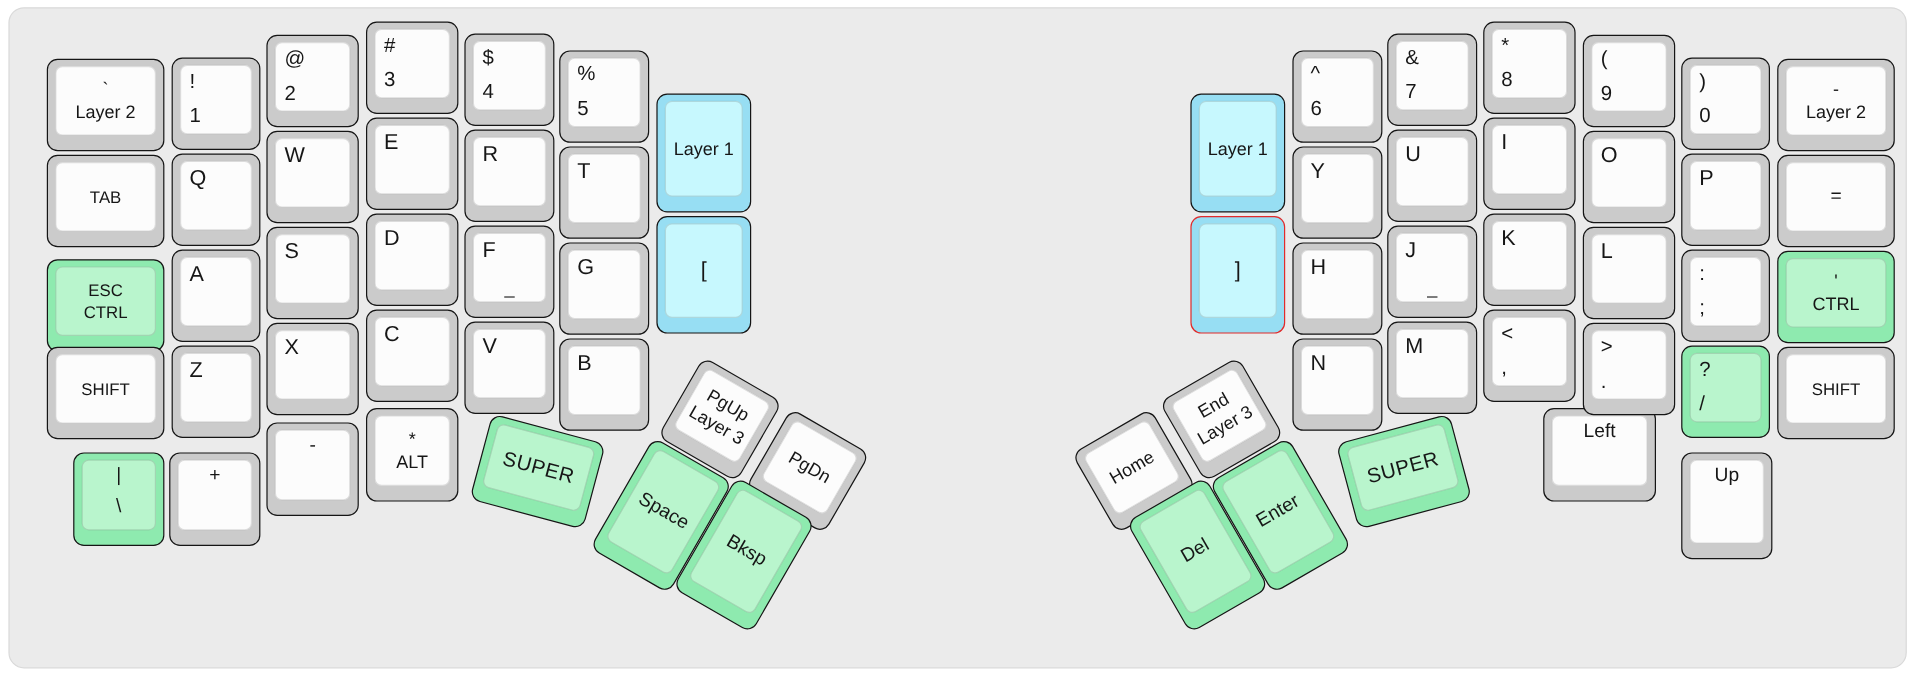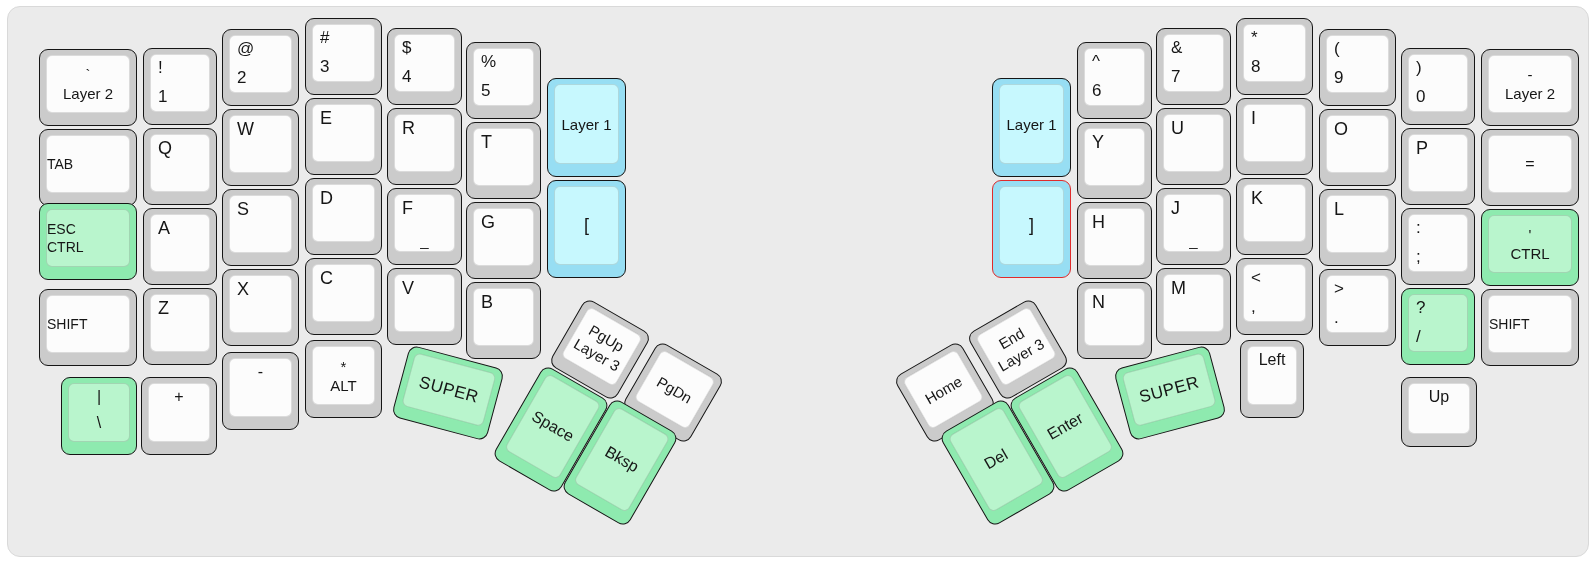--- a/index.html
+++ b/index.html
@@ -25,21 +25,21 @@
   
   .c-white{background:#cbcbcb}.c-white .cap{background:#fcfcfc}
   .c-green{background:#8eeaaf}.c-green .cap{background:#b9f5cd}
   .c-blue{background:#97def3}.c-blue .cap{background:#c7f8fe}
   .bc-red{border-color:#e02b2b;border-width:1.5px}
   
   .line{white-space:nowrap;}
   .v-L .cap{align-items:flex-start;justify-content:flex-start;padding:3px 0 0 7px;font-size:18px;}
   .v-S .cap{align-items:flex-start;justify-content:flex-start;padding:3px 0 0 7px;font-size:17px;gap:10px;}
   .v-S .line{line-height:19px;}
-  .v-C14 .cap{align-items:flex-start;justify-content:center;font-size:14px;gap:2px;}
+  .v-C14 .cap{align-items:center;justify-content:center;font-size:14px;gap:2px;}
   .v-C15 .cap{align-items:center;justify-content:center;font-size:15px;gap:2px;}
   .v-C16 .cap{align-items:center;justify-content:center;font-size:16px;}
   .v-C17 .cap{align-items:center;justify-content:center;font-size:17px;letter-spacing:.5px;}
   .v-C18 .cap{align-items:center;justify-content:center;font-size:18px;}
   .v-T16 .cap{align-items:center;justify-content:flex-start;padding-top:4px;font-size:16px;gap:8px;}
   .v-T16 .line{line-height:18px;}
   .sub{position:absolute;left:0;right:0;bottom:2px;text-align:center;font-size:15px;}
 </style>
 </head>
 <body>
@@ -50,21 +50,21 @@
       <div class="cap">
         <div class="line">`</div>
         <div class="line">Layer 2</div>
       </div>
     </div>
     <div class="key c-white v-C14" style="left: 39px; top: 129px; width: 98px; height: 77px;">
       <div class="cap">
         <div class="line">TAB</div>
       </div>
     </div>
-    <div class="key c-green v-C14" style="left: 39px; top: 203px; width: 98px; height: 77px;">
+    <div class="key c-green v-C14" style="left: 39px; top: 216px; width: 98px; height: 77px;">
       <div class="cap">
         <div class="line">ESC</div>
         <div class="line">CTRL</div>
       </div>
     </div>
     <div class="key c-white v-C14" style="left: 39px; top: 289px; width: 98px; height: 77px;">
       <div class="cap">
         <div class="line">SHIFT</div>
       </div>
     </div>
@@ -300,21 +300,21 @@
       <div class="cap">
         <div class="line">K</div>
       </div>
     </div>
     <div class="key c-white v-S" style="left: 1236px; top: 258px; width: 77px; height: 77px;">
       <div class="cap">
         <div class="line">&lt;</div>
         <div class="line">,</div>
       </div>
     </div>
-    <div class="key c-white v-T16" style="left: 1240px; top: 340px; width: 64px; height: 78px; text-align: center;">
+    <div class="key c-white v-T16" style="left: 1286px; top: 340px; width: 94px; height: 78px; text-align: center;">
       <div class="cap">
         <div class="line">Left</div>
       </div>
     </div>
     <div class="key c-white v-S" style="left: 1319px; top: 29px; width: 77px; height: 77px;">
       <div class="cap">
         <div class="line">(</div>
         <div class="line">9</div>
       </div>
     </div>
@@ -350,21 +350,21 @@
         <div class="line">:</div>
         <div class="line">;</div>
       </div>
     </div>
     <div class="key c-green v-S" style="left: 1401px; top: 288px; width: 74px; height: 77px;">
       <div class="cap">
         <div class="line">?</div>
         <div class="line">/</div>
       </div>
     </div>
-    <div class="key c-white v-T16" style="left: 1401px; top: 377px; width: 76px; height: 70px;">
+    <div class="key c-white v-T16" style="left: 1401px; top: 377px; width: 76px; height: 89px;">
       <div class="cap">
         <div class="line">Up</div>
       </div>
     </div>
     <div class="key c-white v-C15" style="left: 1481px; top: 49px; width: 98px; height: 77px;">
       <div class="cap">
         <div class="line">-</div>
         <div class="line">Layer 2</div>
       </div>
     </div>

